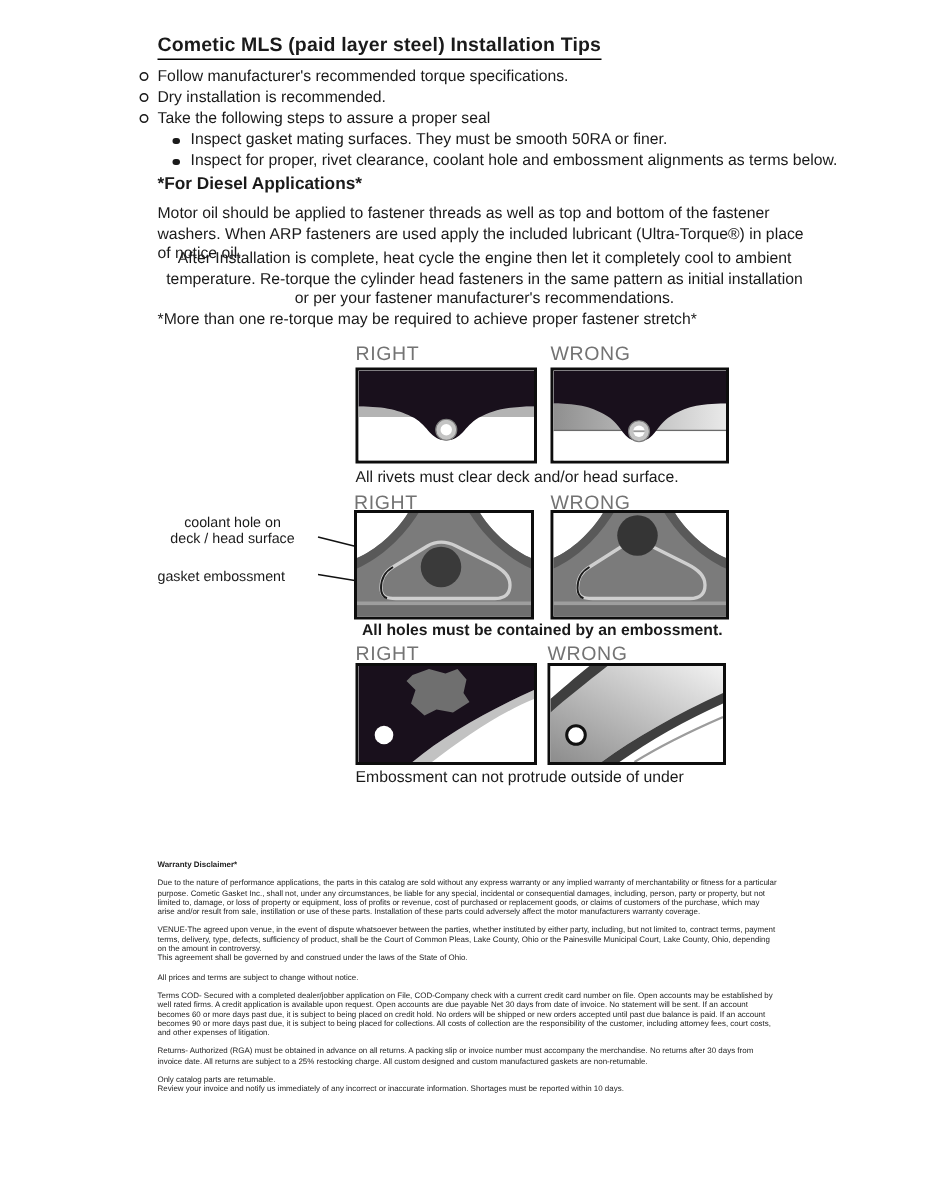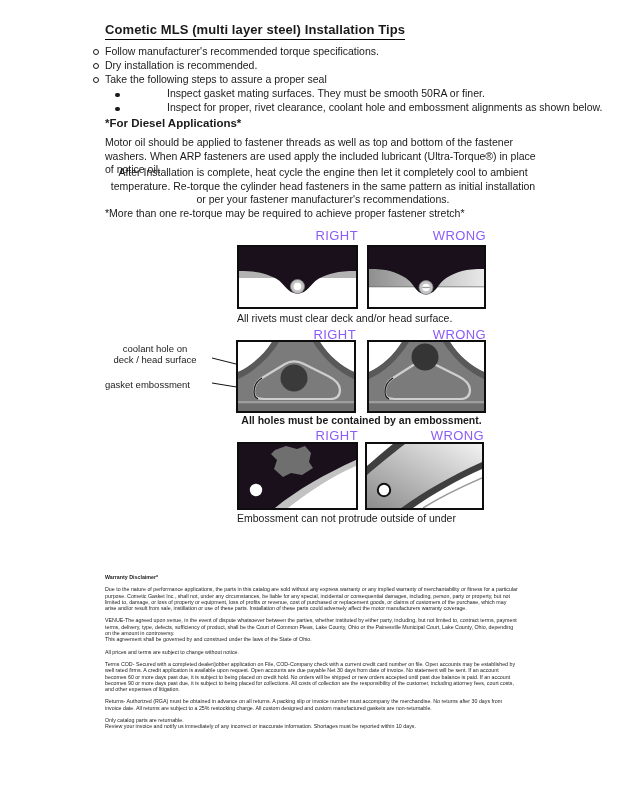--- a/index.html
+++ b/index.html
@@ -7,73 +7,73 @@
     position:relative;width:618px;height:800px;background:#ffffff;
     font-family:"Liberation Sans", sans-serif;color:#1a1a1a;overflow:hidden;
   }
   .abs{position:absolute;}
   .title{
     left:105px;top:22px;font-size:13px;font-weight:bold;
     border-bottom:1.5px solid #000;padding-bottom:2px;letter-spacing:.1px;
   }
   .tips{left:93px;top:44px;font-size:10.5px;line-height:14px;}
   .tip-row{display:flex;align-items:flex-end;}
-  .tip-row.sub{margin-left:22px;gap:40px;}
+  .tip-row.sub{margin-left:22px;}
   .marker{width:12px;flex:0 0 12px;position:relative;}
   .marker .ring{
     display:inline-block;width:4px;height:4px;border:1px solid #1a1a1a;
     border-radius:50%;margin-top:4px;
   }
   .marker .dot{
     display:inline-block;width:4.5px;height:4.5px;background:#1a1a1a;
     border-radius:50%;margin-top:4px;
   }
   .diesel-h{left:105px;top:117px;font-size:11.5px;font-weight:bold;}
   .para{left:105px;width:436px;font-size:10.5px;line-height:13.5px;}
   .p1{top:136px;}
   .p2{top:166px;text-align:center;}
   .note{top:207px;}
-  .dlabel{font-size:13px;letter-spacing:.4px;text-align:right;color:#8b5cf6;}
+  .dlabel{font-size:13px;letter-spacing:.4px;text-align:left;color:#737373;}
   .dbox{border:2px solid #0d0d0d;background:#fff;box-sizing:border-box;}
   .dbox svg{display:block;width:100%;height:100%;}
   .caption{font-size:10.5px;line-height:12.5px;color:#1a1a1a;}
   .ann{font-size:9.5px;line-height:11px;text-align:center;color:#1a1a1a;}
   .disclaimer{left:105px;top:574px;width:414px;font-size:5.3px;line-height:6.3px;color:#222;}
   .disclaimer .dz-h{font-weight:bold;margin-bottom:6px;}
   .disclaimer .dz-p{margin-bottom:6px;}
   .disclaimer .dz-p.tight{margin-bottom:0;}
   .docnum{left:383px;top:761px;font-size:12.5px;color:#3a3434;letter-spacing:.3px;margin-top:44px;}
 </style>
 </head>
 <body>
 
 <div id="page">
 
-  <div class="abs title">Cometic MLS (multi layer steel) Installation Tips</div>
+  <div class="abs title">Cometic MLS (paid layer steel) Installation Tips</div>
 
   <div class="abs tips">
     <div class="tip-row">
       <span class="marker"><span class="ring"></span></span>
       <span>Follow manufacturer's recommended torque specifications.</span>
     </div>
     <div class="tip-row">
       <span class="marker"><span class="ring"></span></span>
       <span>Dry installation is recommended.</span>
     </div>
     <div class="tip-row">
       <span class="marker"><span class="ring"></span></span>
       <span>Take the following steps to assure a proper seal</span>
     </div>
     <div class="tip-row sub">
       <span class="marker"><span class="dot"></span></span>
       <span>Inspect gasket mating surfaces.  They must be smooth 50RA or finer.</span>
     </div>
     <div class="tip-row sub">
       <span class="marker"><span class="dot"></span></span>
-      <span>Inspect for proper, rivet clearance, coolant hole and embossment alignments as shown below.</span>
+      <span>Inspect for proper, rivet clearance, coolant hole and embossment alignments as terms below.</span>
     </div>
   </div>
 
   <div class="abs diesel-h">*For Diesel Applications*</div>
   <div class="abs para p1">Motor oil should be applied to fastener threads as well as top and bottom of the fastener washers. When ARP fasteners are used apply the included lubricant (Ultra-Torque®) in place of notice oil.</div>
   <div class="abs para p2">After Installation is complete, heat cycle the engine then let it completely cool to ambient temperature. Re-torque the cylinder head fasteners in the same pattern as initial installation or per your fastener manufacturer's recommendations.</div>
   <div class="abs para note">*More than one re-torque may be required to achieve proper fastener stretch*</div>
 
   <div class="abs dlabel" style="left:237px;top:228px;width:121px;">RIGHT</div>
   <div class="abs dlabel" style="left:367px;top:228px;width:119px;">WRONG</div>

